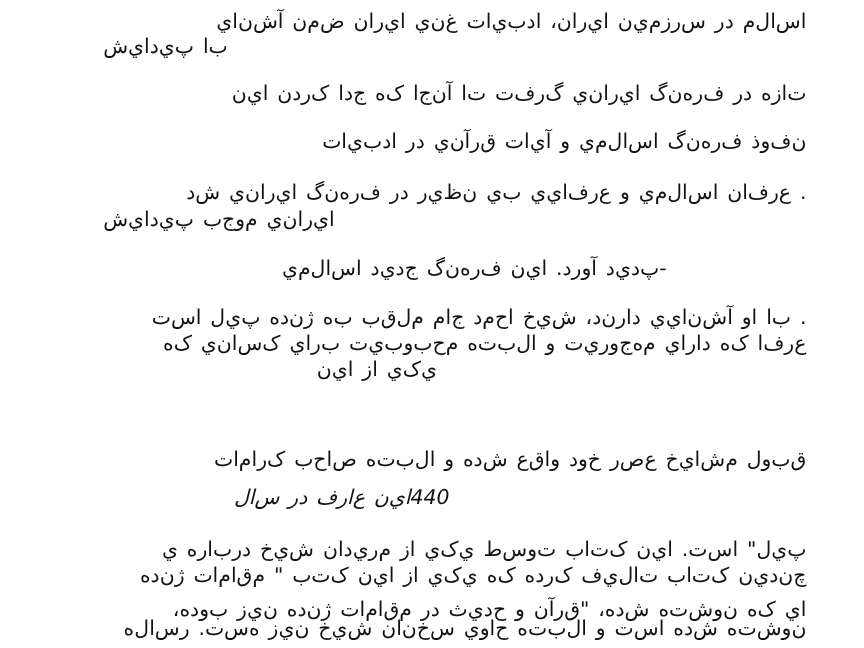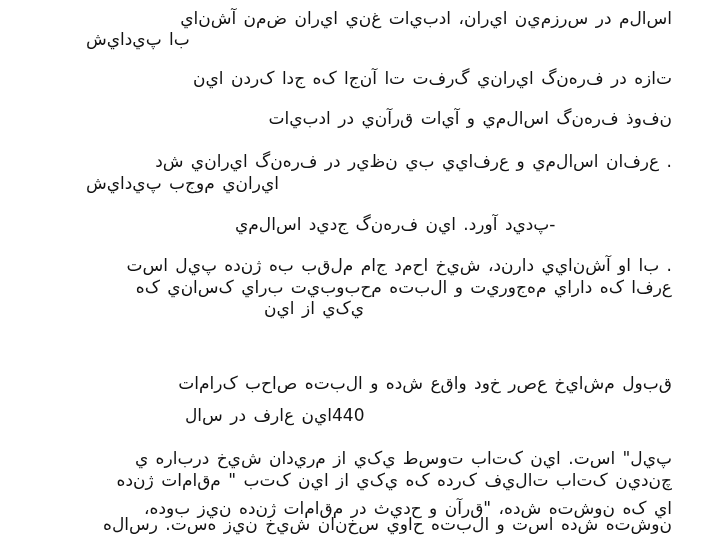--- a/index.html
+++ b/index.html
@@ -35,21 +35,21 @@
   .ln5{top:87px;}
   .ln6{top:108px;}
   .ln7{top:151px;}
   .ln8{top:173px;left:86px;}
   .ln9{top:214px;left:235px;}
   .ln10{top:255px;text-align:right;}
   .ln11{top:277px;}
   .ln12{top:298px;left:264px;}
   .ln13{top:341px;margin-top:32px;}
   .ln14{top:362px;}
-  .ln15{top:405px;left:185px;}
+  .ln15{top:405px;left:195px;font-style:italic;}
   .ln16{top:448px;}
   .ln17{top:470px;}
   .ln18{top:498px;}
   .ln19{top:514px;}
 </style>
 </head>
 <body>
 
 <div class="page">
   <div class="line ln1 r">ي‌ا‌ن‌ش‌آ‌ ‌ن‌م‌ض‌ ‌ن‌ا‌ر‌ي‌ا‌ ‌ي‌ن‌غ‌ ‌ت‌ا‌ي‌ب‌د‌ا‌ ‌،‌ن‌ا‌ر‌ي‌ا‌ ‌ن‌ي‌م‌ز‌ر‌س‌ ‌ر‌د‌ ‌م‌ل‌ا‌س‌ا</div>

